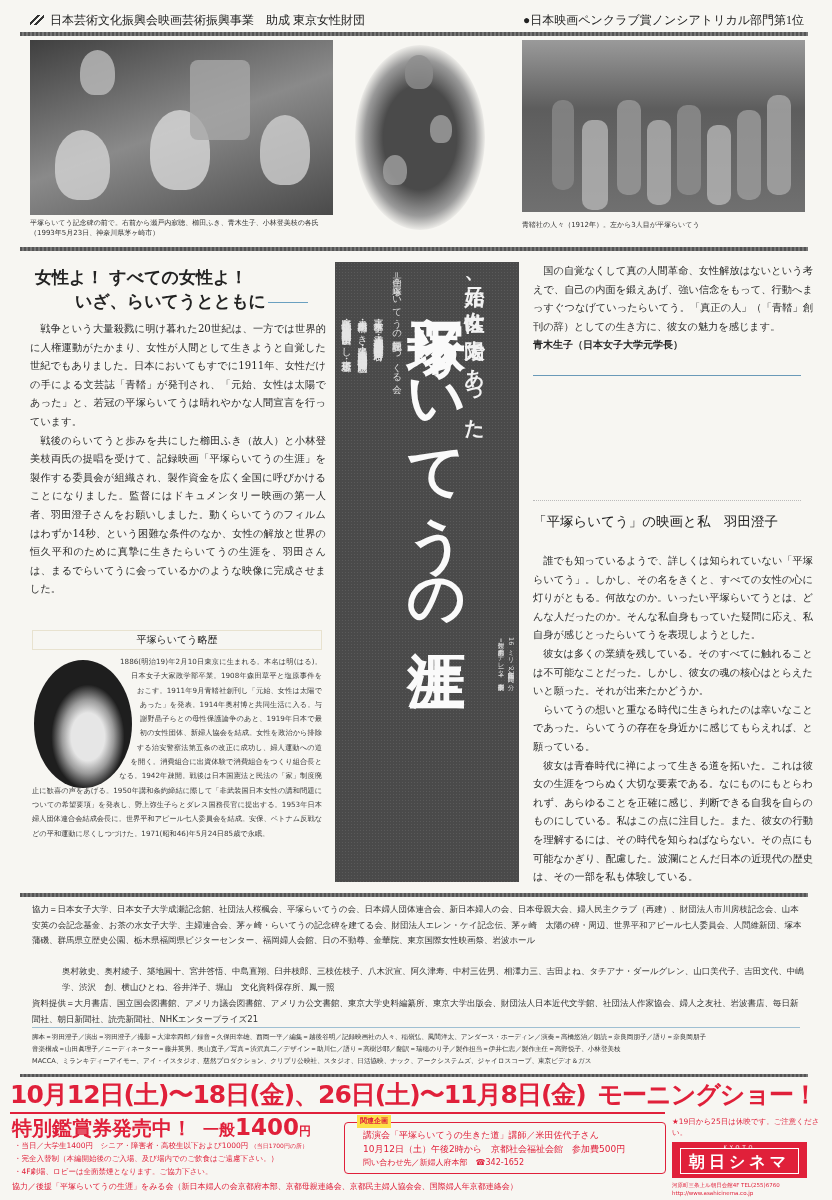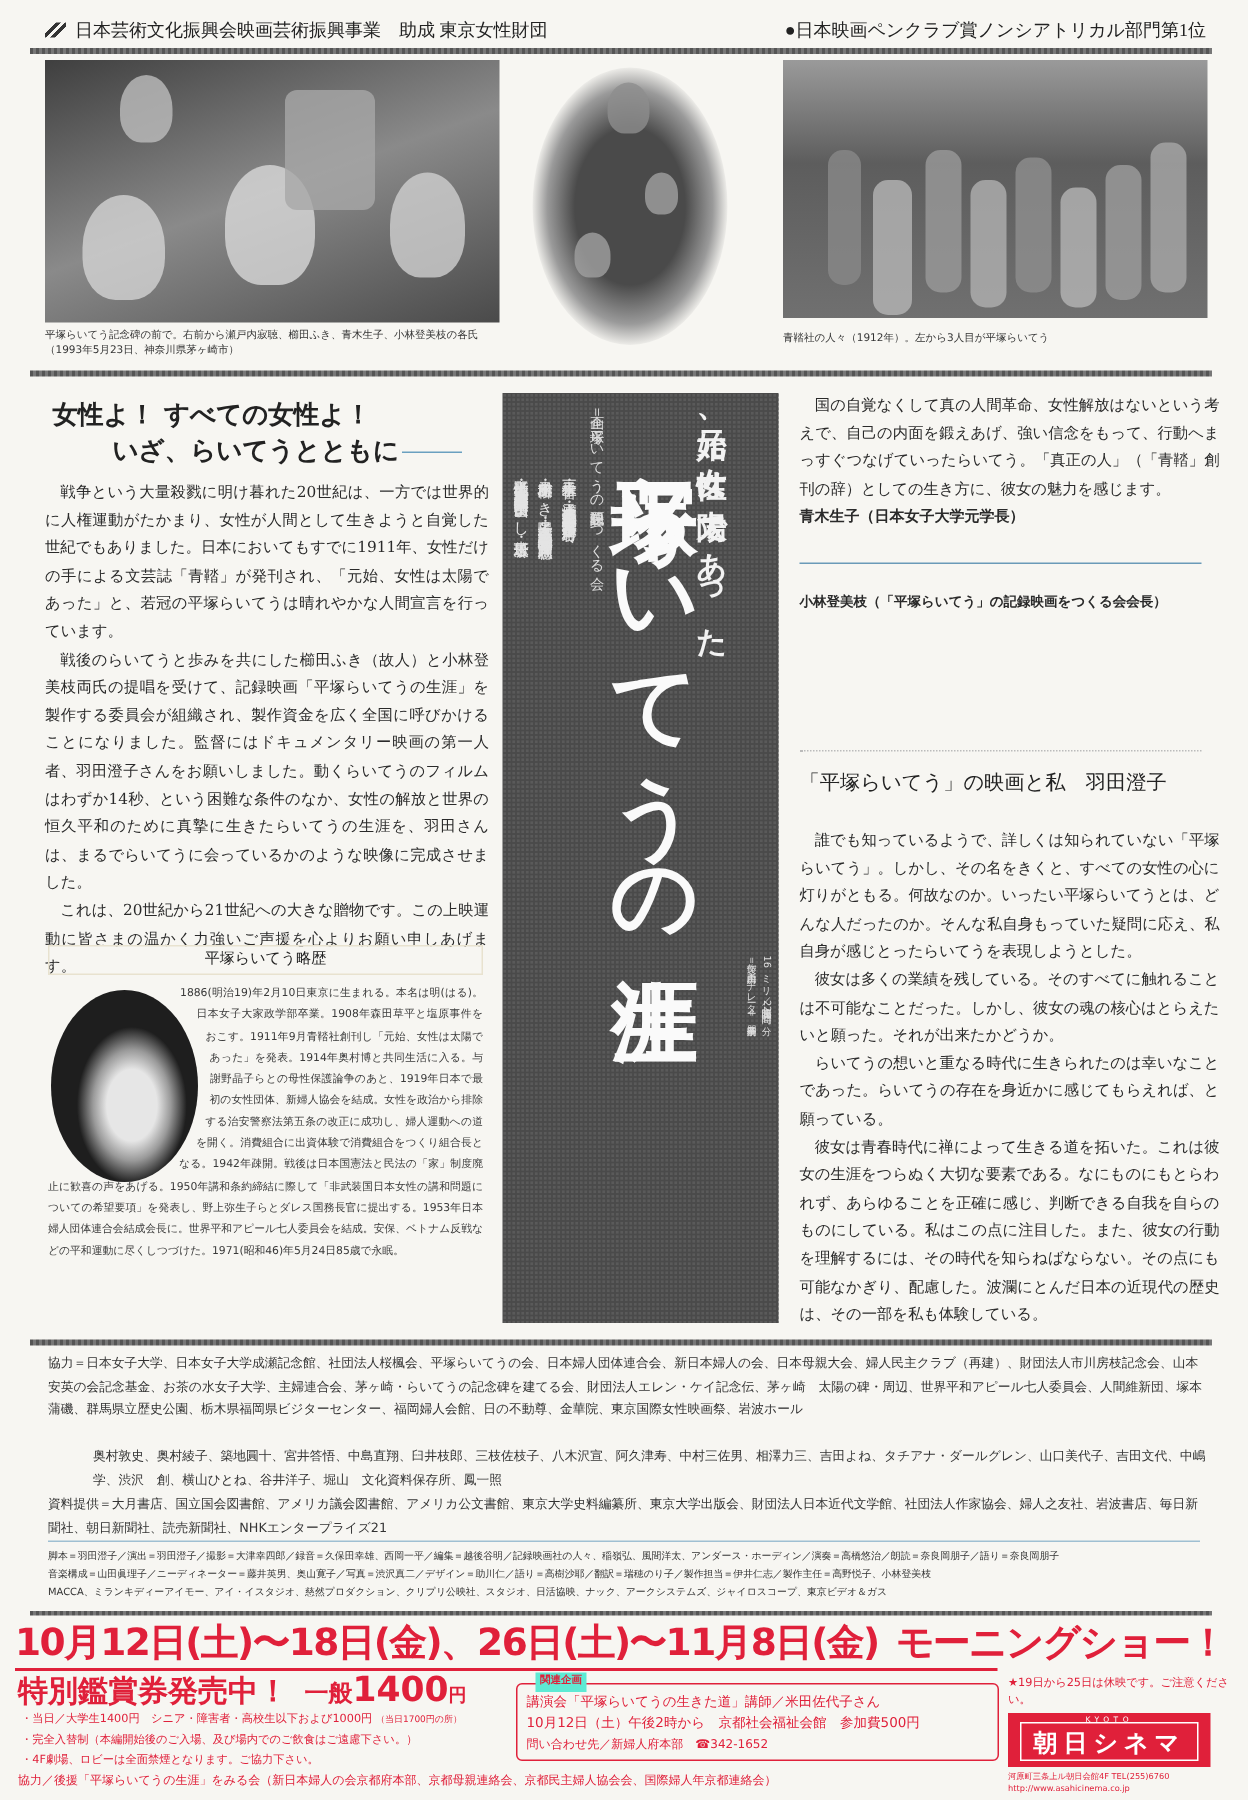--- a/index.html
+++ b/index.html
@@ -59,21 +59,20 @@
 
 <div class="rule" style="top:247px;"></div>
 
 <div class="abs" style="left:35px;top:265px;width:290px;font-family:'DejaVu Sans',sans-serif;font-weight:bold;font-size:17px;line-height:24px;">
   <div>女性よ！ すべての女性よ！</div>
   <div style="padding-left:40px;"><span>いざ、らいてうとともに</span><span style="display:inline-block;width:40px;height:1px;background:#6aa0c0;vertical-align:middle;margin-left:2px;"></span></div>
 </div>
 <div class="col-text" style="left:30px;top:320px;width:296px;">
   <p>戦争という大量殺戮に明け暮れた20世紀は、一方では世界的に人権運動がたかまり、女性が人間として生きようと自覚した世紀でもありました。日本においてもすでに1911年、女性だけの手による文芸誌「青鞜」が発刊され、「元始、女性は太陽であった」と、若冠の平塚らいてうは晴れやかな人間宣言を行っています。</p>
   <p>戦後のらいてうと歩みを共にした櫛田ふき（故人）と小林登美枝両氏の提唱を受けて、記録映画「平塚らいてうの生涯」を製作する委員会が組織され、製作資金を広く全国に呼びかけることになりました。監督にはドキュメンタリー映画の第一人者、羽田澄子さんをお願いしました。動くらいてうのフィルムはわずか14秒、という困難な条件のなか、女性の解放と世界の恒久平和のために真摯に生きたらいてうの生涯を、羽田さんは、まるでらいてうに会っているかのような映像に完成させました。</p>
-  <p>これは、20世紀から21世紀への大きな贈物です。この上映運動に皆さまの温かく力強いご声援を心よりお願い申しあげます。</p>
 </div>
 
 <div class="abs" style="left:32px;top:630px;width:288px;height:18px;border:1px solid #e8e2cf;font-family:'DejaVu Sans',sans-serif;font-size:10px;line-height:18px;text-align:center;">平塚らいてう略歴</div>
 <div class="abs" style="left:34px;top:660px;width:98px;height:128px;border-radius:50%;background:radial-gradient(ellipse at 55% 60%,#e6e6e6 22%,#9a9a9a 34%,#1e1e1e 48%);"></div>
 <div class="abs" style="left:32px;top:655px;width:290px;font-family:'DejaVu Sans',sans-serif;font-size:7.2px;line-height:14.3px;color:#3a3a3a;text-align:justify;">
   <div style="float:left;width:108px;height:128px;shape-outside:ellipse(50% 50%);"></div>
   <span>1886(明治19)年2月10日東京に生まれる。本名は明(はる)。日本女子大家政学部卒業。1908年森田草平と塩原事件をおこす。1911年9月青鞜社創刊し「元始、女性は太陽であった」を発表。1914年奥村博と共同生活に入る。与謝野晶子らとの母性保護論争のあと、1919年日本で最初の女性団体、新婦人協会を結成。女性を政治から排除する治安警察法第五条の改正に成功し、婦人運動への道を開く。消費組合に出資体験で消費組合をつくり組合長となる。1942年疎開。戦後は日本国憲法と民法の「家」制度廃止に歓喜の声をあげる。1950年講和条約締結に際して「非武装国日本女性の講和問題についての希望要項」を発表し、野上弥生子らとダレス国務長官に提出する。1953年日本婦人団体連合会結成会長に。世界平和アピール七人委員会を結成。安保、ベトナム反戦などの平和運動に尽くしつづけた。1971(昭和46)年5月24日85歳で永眠。</span>
 </div>
 
 <div class="vpanel">
@@ -87,21 +86,20 @@
   <div class="vert" style="right:14px;top:375px;font-family:'DejaVu Sans',sans-serif;font-size:6.5px;color:#ddd;">製作＝自由工房／ナレーター＝奈良岡朋子</div>
   <div class="vert" style="right:4px;top:375px;font-family:'DejaVu Sans',sans-serif;font-size:6.5px;color:#ddd;">16ミリ／上映時間2時間20分</div>
 </div>
 
 <div class="col-text" style="left:533px;top:262px;width:280px;">
   <p>国の自覚なくして真の人間革命、女性解放はないという考えで、自己の内面を鍛えあげ、強い信念をもって、行動へまっすぐつなげていったらいてう。「真正の人」（「青鞜」創刊の辞）としての生き方に、彼女の魅力を感じます。</p>
   <div class="sig">青木生子（日本女子大学元学長）</div>
 </div>
 <div class="abs" style="left:533px;top:375px;width:268px;height:1px;background:#6a9ab8;"></div>
 <div class="col-text" style="left:533px;top:393px;width:280px;">
-  <div class="sig" style="font-size:9px;">小林登美枝（「平塚らいてう」の記録映画をつくる会会長）</div>
 </div>
 <div class="abs" style="left:533px;top:500px;width:268px;height:1px;border-top:1px dotted #bbb;"></div>
 <div class="abs" style="left:533px;top:513px;width:280px;font-family:'DejaVu Sans',sans-serif;font-size:13.5px;">「平塚らいてう」の映画と私　羽田澄子</div>
 <div class="col-text" style="left:533px;top:552px;width:280px;">
   <p>誰でも知っているようで、詳しくは知られていない「平塚らいてう」。しかし、その名をきくと、すべての女性の心に灯りがともる。何故なのか。いったい平塚らいてうとは、どんな人だったのか。そんな私自身もっていた疑問に応え、私自身が感じとったらいてうを表現しようとした。</p>
   <p>彼女は多くの業績を残している。そのすべてに触れることは不可能なことだった。しかし、彼女の魂の核心はとらえたいと願った。それが出来たかどうか。</p>
   <p>らいてうの想いと重なる時代に生きられたのは幸いなことであった。らいてうの存在を身近かに感じてもらえれば、と願っている。</p>
   <p>彼女は青春時代に禅によって生きる道を拓いた。これは彼女の生涯をつらぬく大切な要素である。なにものにもとらわれず、あらゆることを正確に感じ、判断できる自我を自らのものにしている。私はこの点に注目した。また、彼女の行動を理解するには、その時代を知らねばならない。その点にも可能なかぎり、配慮した。波瀾にとんだ日本の近現代の歴史は、その一部を私も体験している。</p>
 </div>
 
@@ -128,22 +126,22 @@
   <span>特別鑑賞券発売中！</span>
   <span style="font-size:16px;margin-left:4px;">一般</span><span style="font-size:23px;">1400</span><span style="font-size:12px;">円</span>
 </div>
 <div class="abs sm" style="left:14px;top:1139px;width:330px;">
   <div><span>・当日／大学生1400円　シニア・障害者・高校生以下および1000円</span> <span style="font-size:6px;">（当日1700円の所）</span></div>
   <div>・完全入替制（本編開始後のご入場、及び場内でのご飲食はご遠慮下さい。）</div>
   <div>・4F劇場、ロビーは全面禁煙となります。ご協力下さい。</div>
 </div>
 
 <div class="abs" style="left:344px;top:1122px;width:320px;height:50px;border:1.5px solid #e0203a;border-radius:4px;">
-  <div class="abs sm" style="left:12px;top:-8px;background:#5eead4;padding:0 3px;font-weight:bold;font-size:7px;font-family:Liberation Mono, monospace;">関連企画</div>
-  <div class="abs" style="left:6px;top:5px;font-family:'DejaVu Sans',sans-serif;font-size:9px;line-height:14px;color:#e0203a;white-space:nowrap;">
+  <div class="abs sm" style="left:12px;top:-8px;background:#fde047;padding:0 3px;font-weight:bold;font-size:7px;">関連企画</div>
+  <div class="abs" style="left:18px;top:5px;font-family:'DejaVu Sans',sans-serif;font-size:9px;line-height:14px;color:#e0203a;white-space:nowrap;">
     <div>講演会「平塚らいてうの生きた道」講師／米田佐代子さん</div>
     <div>10月12日（土）午後2時から　京都社会福祉会館　参加費500円</div>
     <div style="font-size:8px;">問い合わせ先／新婦人府本部　☎342-1652</div>
   </div>
 </div>
 
 <div class="abs sm" style="left:12px;top:1180px;width:660px;font-size:8px;white-space:nowrap;overflow:hidden;">協力／後援「平塚らいてうの生涯」をみる会（新日本婦人の会京都府本部、京都母親連絡会、京都民主婦人協会会、国際婦人年京都連絡会）</div>
 
 <div class="abs sm" style="left:672px;top:1116px;width:150px;font-size:7.5px;line-height:11px;">★19日から25日は休映です。ご注意ください。</div>
 <div class="abs" style="left:672px;top:1142px;width:135px;height:36px;background:#e0203a;">

